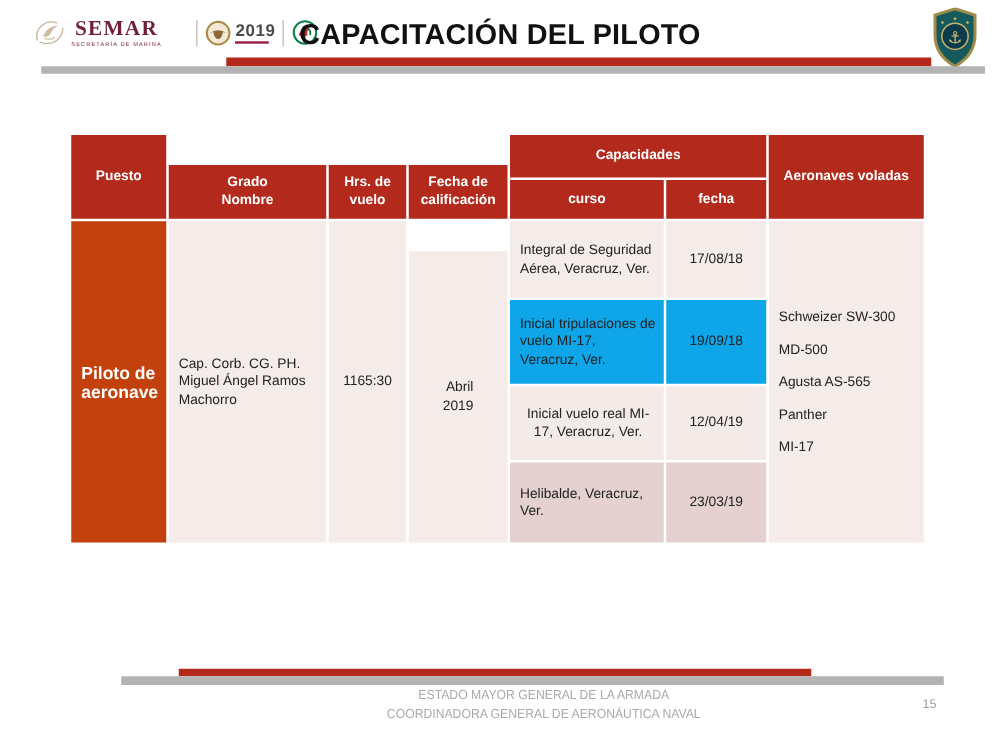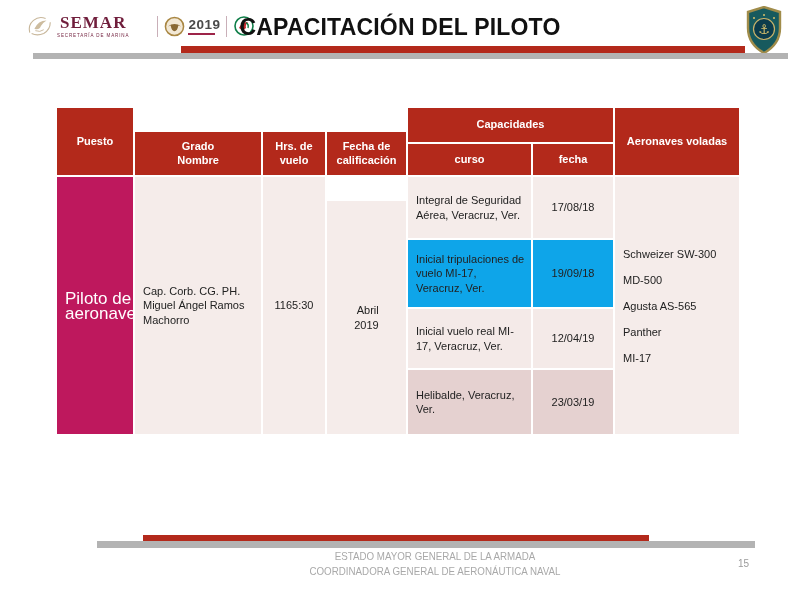--- a/index.html
+++ b/index.html
@@ -30,30 +30,30 @@
   
   .ptable { position:absolute; left:57px; top:108px; display:grid;
             grid-template-columns:76px 126px 62px 79px 123px 80px 124px;
             grid-template-rows:34px 31px 61px 67px 59px 64px;
             gap:2px; background:#fff; }
   .hdr { background:#B3291B; color:#fff; font-weight:bold; font-size:11px;
          display:flex; align-items:center; justify-content:center; text-align:center; line-height:13.5px; }
   .cell { background:#F5ECEA; color:#222; font-size:11px; line-height:14.5px;
           display:flex; align-items:center; }
   .t-r2 { background:#0ea5e9; }
-  .t-r3 { background:#F4EAE8; }
+  .t-r3 { background:#F4EAE8;text-align:center; }
   .t-r4 { background:#E5D1D0; }
   .prelines { white-space:pre-line;margin-top:24px; }
   .cen { justify-content:center; text-align:right; }
   .padl { padding-left:8px; padding-right:6px; }
 
   .h-puesto{grid-area:1/1/3/2} .h-grado{grid-area:1/2/3/3} .h-hrs{grid-area:1/3/3/4}
   .h-fcal{grid-area:1/4/3/5} .h-cap{grid-area:1/5/2/7} .h-curso{grid-area:2/5/3/6}
   .h-fecha{grid-area:2/6/3/7} .h-aero{grid-area:1/7/3/8}
-  .b-puesto{grid-area:3/1/7/2; background:#be185d; color:#fff; font-weight:normal; font-size:17px; line-height:15px;}
+  .b-puesto{grid-area:3/1/7/2; background:#c2410c; color:#fff; font-weight:bold; font-size:14px; line-height:15px;}
   .b-grado{grid-area:3/2/7/3} .b-hrs{grid-area:3/3/7/4} .b-fcal{grid-area:3/4/7/5}
   .c-r1{grid-area:3/5/4/6} .c-r2{grid-area:4/5/5/6} .c-r3{grid-area:5/5/6/6} .c-r4{grid-area:6/5/7/6}
   .f-r1{grid-area:3/6/4/7} .f-r2{grid-area:4/6/5/7} .f-r3{grid-area:5/6/6/7} .f-r4{grid-area:6/6/7/7}
   .b-aero{grid-area:3/7/7/8; flex-direction:column; align-items:flex-start; justify-content:center; padding-left:8px;}
   .aero-line { line-height:26px; }
 
   
   .bar-red-bot { left:143px; top:535px; width:506px; height:6px; background:#B3291B; }
   .bar-gray-bot { left:97px; top:541px; width:658px; height:6.5px; background:#B3B3B3; }
   .footer-text { position:absolute; left:115px; top:549px; width:640px; text-align:center;

